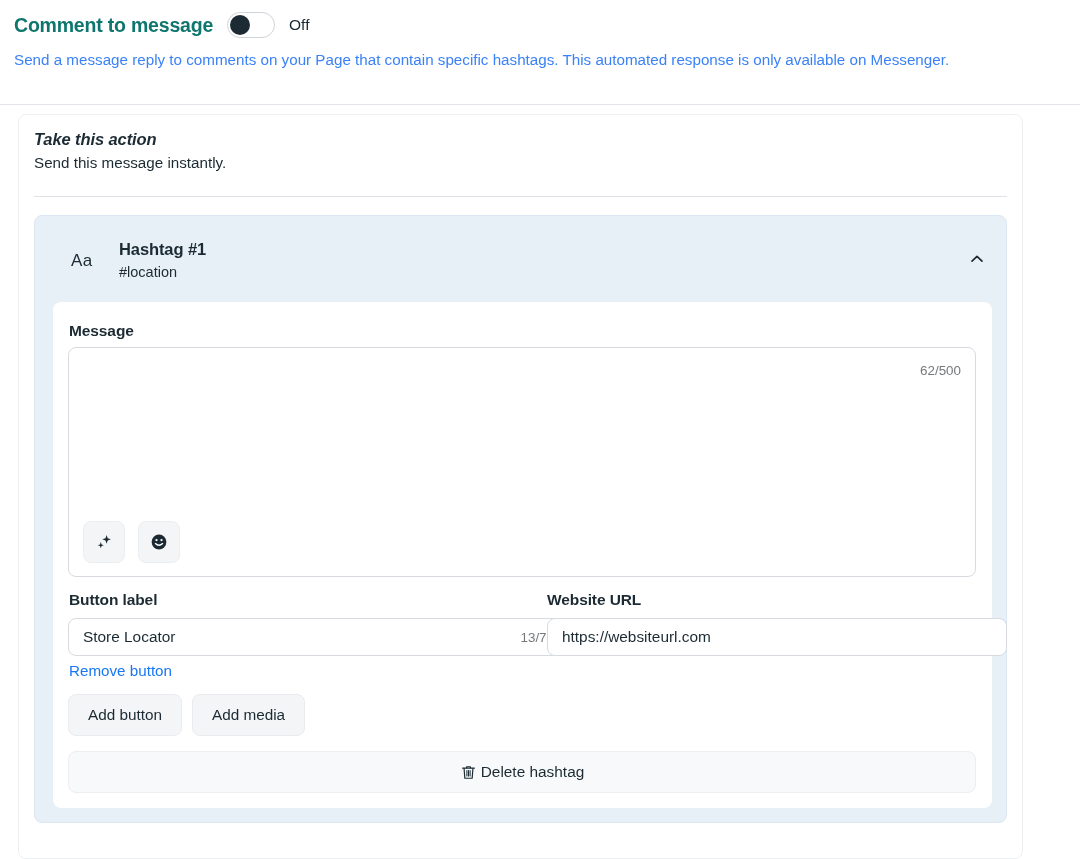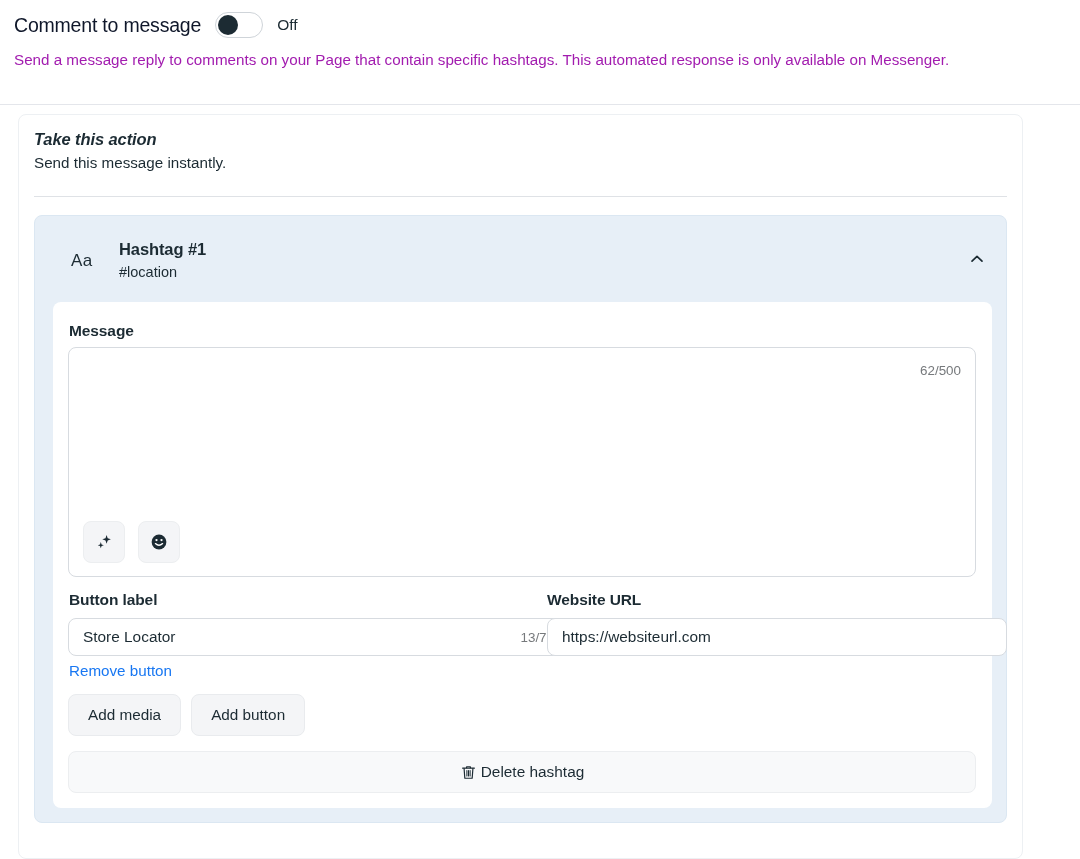--- a/index.html
+++ b/index.html
@@ -16,34 +16,34 @@
   
   .top-header {
     position: absolute; left: 0; top: 0; width: 1080px; height: 105px;
     border-bottom: 1px solid #e4e6eb; background: #fff;
   }
   .title-row {
     position: absolute; left: 14px; top: 12px;
     display: flex; align-items: center; gap: 14px;
   }
   .page-title {
-    font-size: 19.5px; font-weight: normal; color: #0f172a; letter-spacing: -0.2px;
+    font-size: 19.5px; font-weight: bold; color: #0f766e; letter-spacing: -0.2px;
   }
   .toggle {
     position: relative; width: 48px; height: 26px; border-radius: 13px;
     background: #ffffff; border: 1px solid #cfd4d9; flex: none;
   }
   .toggle .knob {
     position: absolute; left: 2px; top: 2px; width: 20px; height: 20px;
     border-radius: 50%; background: #1c2b33;
   }
   .toggle-state { font-size: 15.5px; color: #1c2b33; }
   .header-desc {
     position: absolute; left: 14px; top: 49px; width: 1060px;
-    font-size: 15.2px; color: #a21caf; line-height: 22px; white-space: nowrap;
+    font-size: 15.2px; color: #3b82f6; line-height: 22px; white-space: nowrap;
   }
 
   
   .action-card {
     position: absolute; left: 18px; top: 114px; width: 1005px; height: 745px;
     background: #fff; border: 1px solid #edf0f3; border-radius: 8px;
   }
   .section-title {
     position: absolute; left: 15px; top: 15px;
     font-size: 16.5px; font-weight: bold; color: #1c2b33; letter-spacing:-0.1px;font-style:italic;
@@ -218,22 +218,22 @@
           <span class="ti-count">13/75</span>
         </div>
 
         <div class="text-input ti-right">
           <span class="ti-value">https://websiteurl.com</span>
         </div>
 
         <div class="remove-link">Remove button</div>
 
         <div class="pill-row">
+          <div class="pill">Add button</div>
           <div class="pill">Add media</div>
-          <div class="pill">Add button</div>
         </div>
 
         <div class="delete-row">
           <span>
             <svg class="icon-svg" width="17" height="17" viewBox="0 0 18 18" aria-hidden="true">
               <path d="M2.8 4.4 H15.2" stroke="#1c2b33" stroke-width="1.25" stroke-linecap="round" fill="none"></path>
               <path d="M7 4.4 V2.9 H11 V4.4" stroke="#1c2b33" stroke-width="1.25" stroke-linejoin="round" fill="none"></path>
               <path d="M4.3 4.4 L5.1 15.1 H12.9 L13.7 4.4" stroke="#1c2b33" stroke-width="1.25" stroke-linejoin="round" fill="none"></path>
               <path d="M7.3 6.9 V12.7 M9 6.9 V12.7 M10.7 6.9 V12.7" stroke="#1c2b33" stroke-width="1.1" stroke-linecap="round" fill="none"></path>
             </svg>

